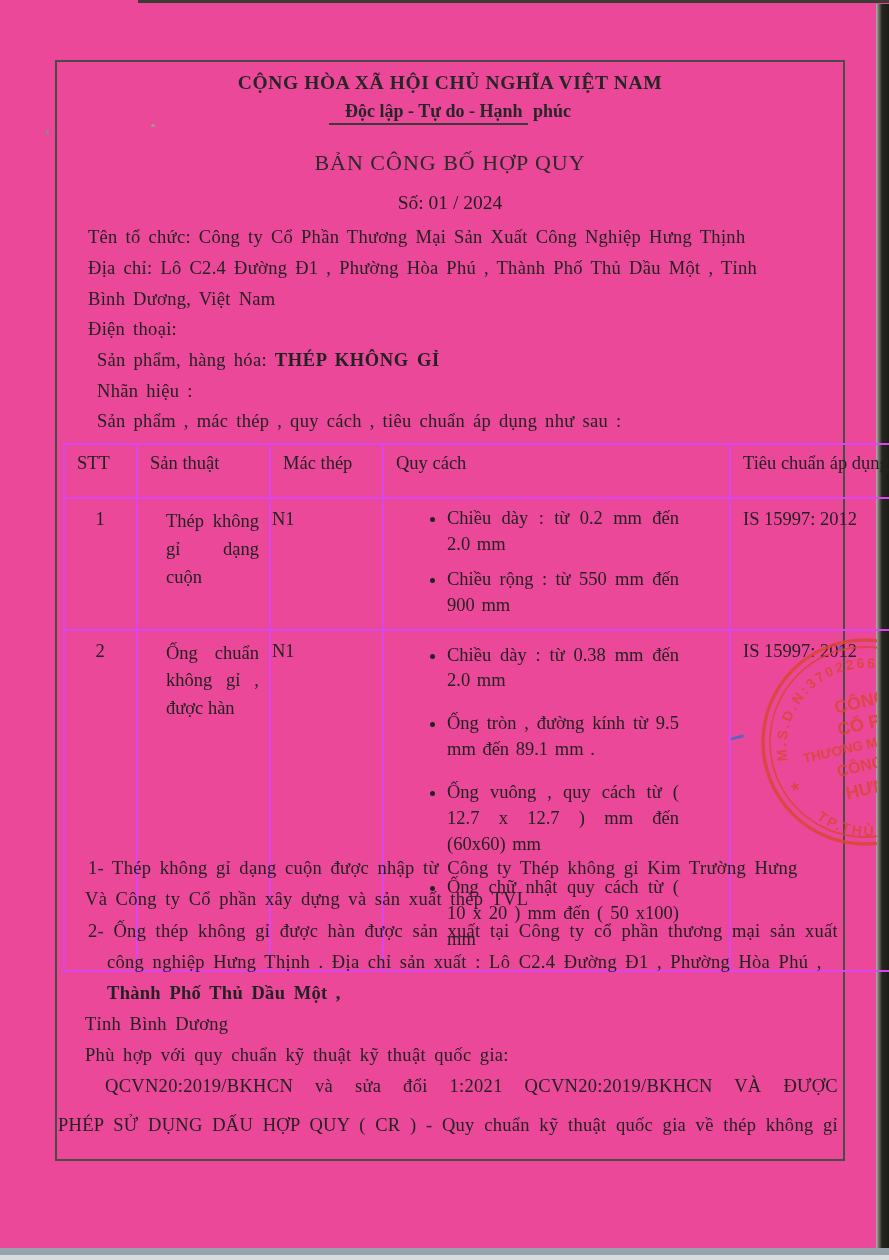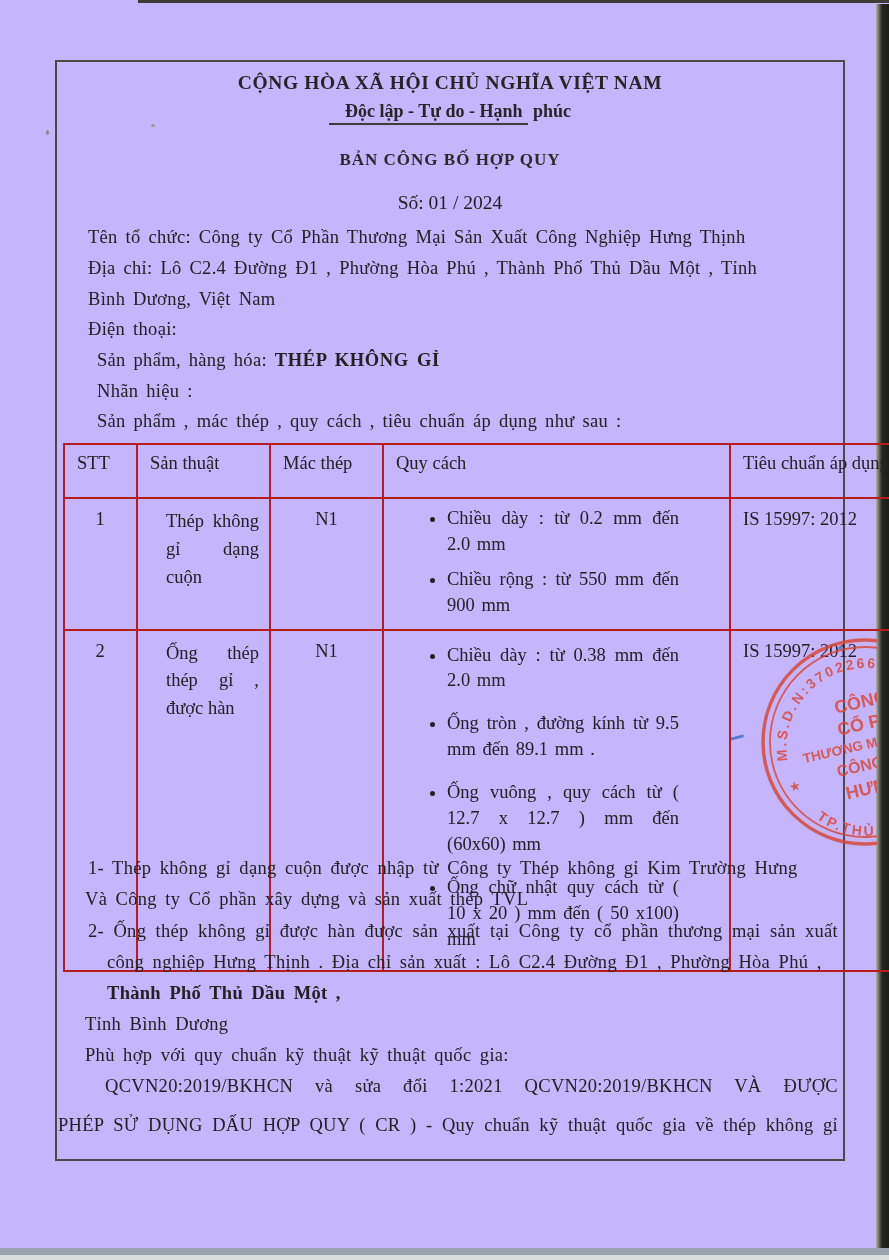--- a/index.html
+++ b/index.html
@@ -1,18 +1,18 @@
 <!DOCTYPE html>
 <html><head>
 <meta charset="utf-8">
 <style>
   html,body { margin:0; padding:0; background:#ffffff; }
   #page {
     position:relative; width:889px; height:1260px; overflow:hidden;
-    background:#c4b5fd;
+    background:#ec4899;
     font-family:"Liberation Serif","DejaVu Serif",serif;
     color:#1f1f1f;
   }
   
   .scan-top    { position:absolute; left:138px; top:0; width:751px; height:3px; background:#3c3c36; }
   .scan-right  { position:absolute; left:876px; top:4px; width:13px; height:1248px;
                  background:linear-gradient(to right,#b3b3ad 0px,#6a6a63 3px,#26261f 6px,#1d1d18 13px); }
   .scan-bottom { position:absolute; left:0; top:1248px; width:889px; height:7px; background:#97a3ad; }
   .scan-bottom2{ position:absolute; left:0; top:1255px; width:889px; height:5px; background:#dadcdc; }
   .speck { position:absolute; border-radius:50%; }
@@ -25,47 +25,47 @@
   .frame { position:absolute; left:55px; top:60px; width:790px; height:1101px;
            box-sizing:border-box; border:2px solid #4a4a48; background:transparent; }
 
   
   .abs { position:absolute; }
   .nowrap { white-space:nowrap; }
   .centerband { left:55px; width:790px; text-align:center; }
   .nat-title  { top:72px;  font-size:19.5px; font-weight:bold; letter-spacing:.6px; color:#262626; }
   .motto      { top:101px; font-size:18px;   font-weight:bold; color:#262626; }
   .motto .ul  { border-bottom:2.5px solid #3c3c3a; padding:0 6px 2px 16px; }
-  .doc-title  { top:150px; font-size:17px; font-weight:bold; letter-spacing:1px; color:#2a2a2a; }
+  .doc-title  { top:150px; font-size:22px; font-weight:normal; letter-spacing:1px; color:#2a2a2a; }
   .doc-number { top:192px; font-size:19.5px; }
 
   .doc-line { font-size:18.5px; letter-spacing:.3px; word-spacing:3px; color:#222; }
   .l-org    { left:88px; top:227px; }
   .l-addr1  { left:88px; top:258px;text-align:center; }
   .l-addr2  { left:88px; top:289px; }
   .l-phone  { left:88px; top:319px; }
   .l-prod   { left:97px; top:350px;text-align:center; }
   .l-brand  { left:97px; top:381px; }
   .l-intro  { left:97px; top:411px; }
   .bold     { font-weight:bold; letter-spacing:.6px; }
 
   
   table.spec { position:absolute; left:63px; top:443px; width:776px;
                border-collapse:collapse; table-layout:fixed; }
-  table.spec th, table.spec td { border:2px solid #b91c1c; vertical-align:top;
+  table.spec th, table.spec td { border:2px solid #d946ef; vertical-align:top;
                font-size:18.5px; font-weight:normal; color:#222; }
   table.spec th { height:44px; text-align:left; padding:8px 4px 0 12px; }
   th.c-stt, td.c-stt { width:55px;  text-align:center; padding-left:0; }
   th.c-sp,  td.c-sp  { width:115px; }
   th.c-mt,  td.c-mt  { width:95px;  }
   th.c-qc,  td.c-qc  { width:329px; }
   th.c-tc,  td.c-tc  { width:182px; }
   td.c-stt { padding-top:10px; }
   td.c-sp  { padding:9px 10px 0 28px; text-align:justify; line-height:1.5; }
-  td.c-mt  { text-align:center; padding-top:10px; }
+  td.c-mt  { padding-top:10px; }
   td.c-tc  { padding:10px 4px 0 12px; white-space:nowrap; }
   tr.r1 td { height:94px; }
   tr.r2 td { height:238px; }
   td.c-qc ul { margin:6px 0 0 62px; padding:0; width:232px; }
   td.c-qc li { text-align:justify; line-height:1.4; margin-bottom:9px; word-spacing:2px; }
   tr.r2 td.c-qc ul { margin-top:11px; }
   tr.r2 td.c-qc li { margin-bottom:17px; }
 
   
   .note { font-size:18.5px; letter-spacing:.3px; word-spacing:3.5px; color:#222; }
@@ -134,21 +134,21 @@
       <td class="c-qc">
         <ul>
           <li>Chiều dày : từ 0.2 mm đến 2.0 mm</li>
           <li>Chiều rộng : từ 550 mm đến 900 mm</li>
         </ul>
       </td>
       <td class="c-tc">IS 15997: 2012</td>
     </tr>
     <tr class="r2">
       <td class="c-stt">2</td>
-      <td class="c-sp">Ống thép thép gỉ , được hàn</td>
+      <td class="c-sp">Ống chuẩn không gỉ , được hàn</td>
       <td class="c-mt">N1</td>
       <td class="c-qc">
         <ul>
           <li>Chiều dày : từ 0.38 mm đến 2.0 mm</li>
           <li>Ống tròn , đường kính từ 9.5 mm đến 89.1 mm .</li>
           <li>Ống vuông , quy cách từ ( 12.7 x 12.7 ) mm đến (60x60) mm</li>
           <li>Ống chữ nhật quy cách từ ( 10 x 20 ) mm đến ( 50 x100) mm</li>
         </ul>
       </td>
       <td class="c-tc">IS 15997: 2012</td>

